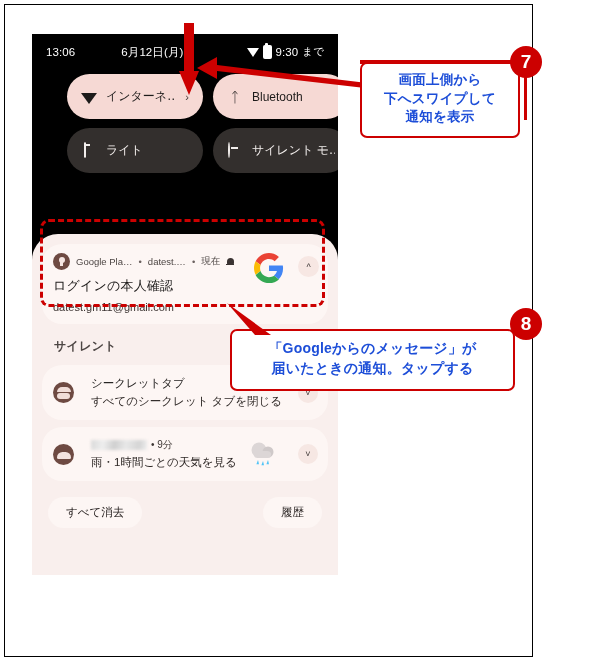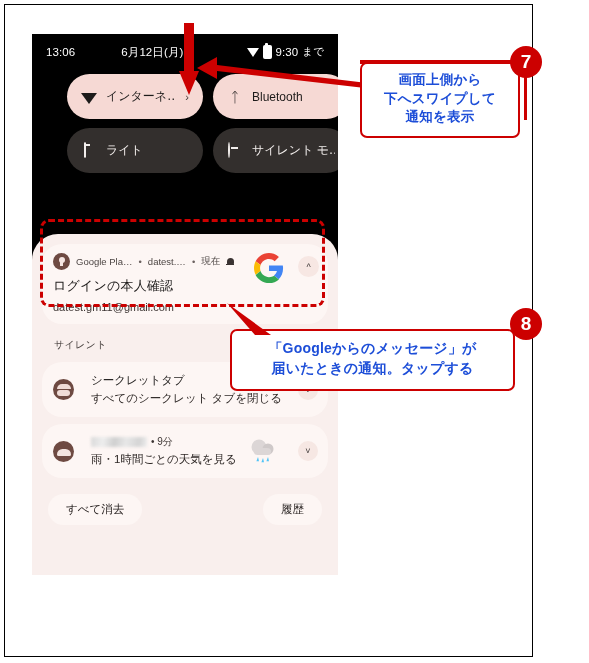--- a/index.html
+++ b/index.html
@@ -275,24 +275,25 @@
     background: #f7e7e3;
     display: flex;
     align-items: center;
     justify-content: center;
     font-size: 9px;
     color: #3a3332;
   }
 
   
   #silent-header {
-    font-size: 10px;
+    font-size: 12px;
     color: #4d4644;
     padding: 14px 0 10px 12px;
     letter-spacing: 0.3px;
+    font-weight: bold;
   }
 
   .small-notif {
     display: flex;
     align-items: center;
     gap: 17px;
     padding: 11px 10px 11px 11px;
     position: relative;
     min-height: 38px;
   }

